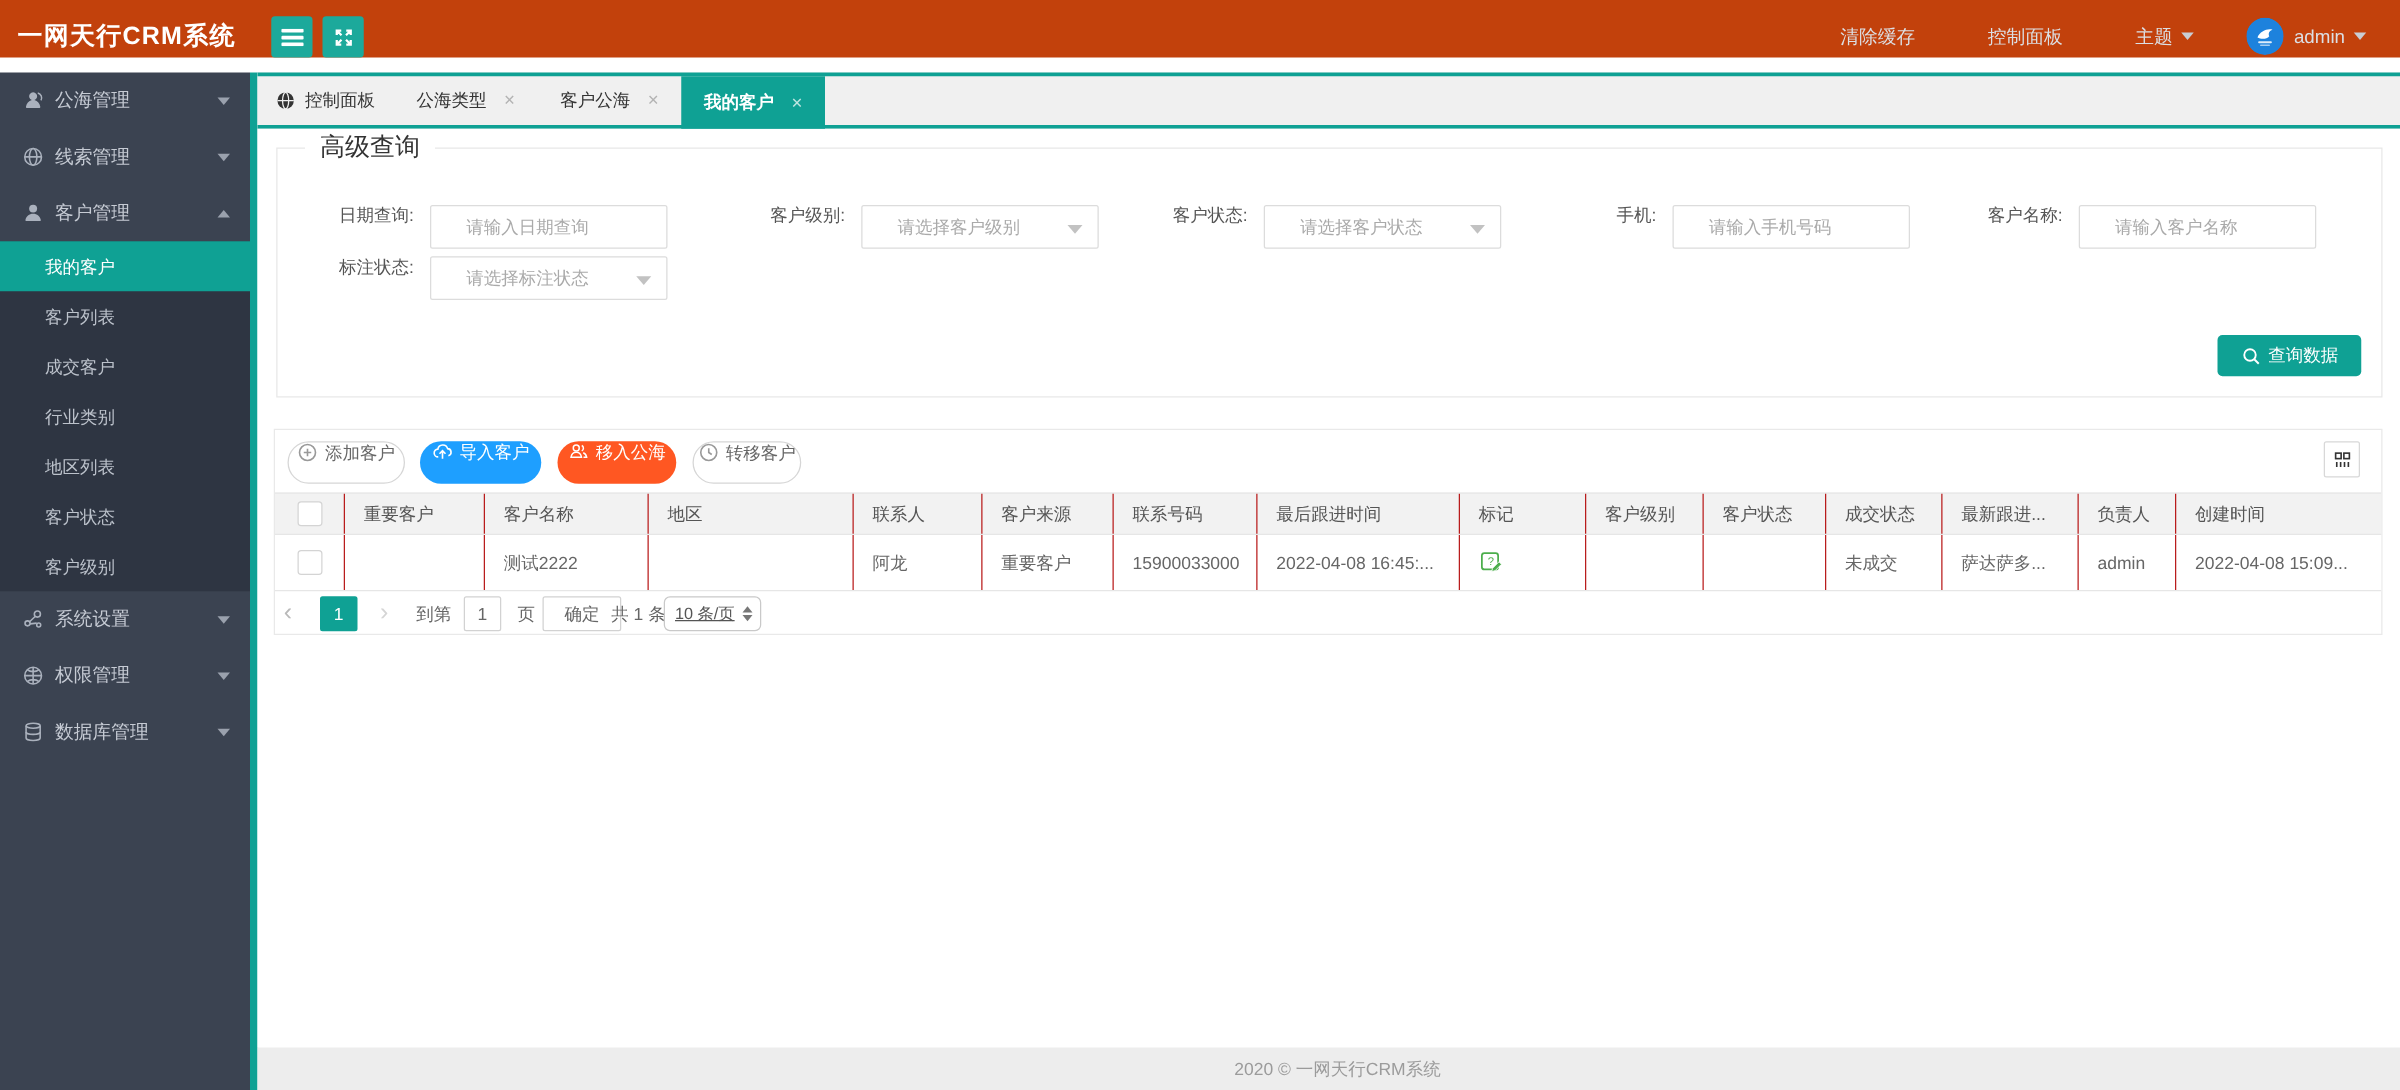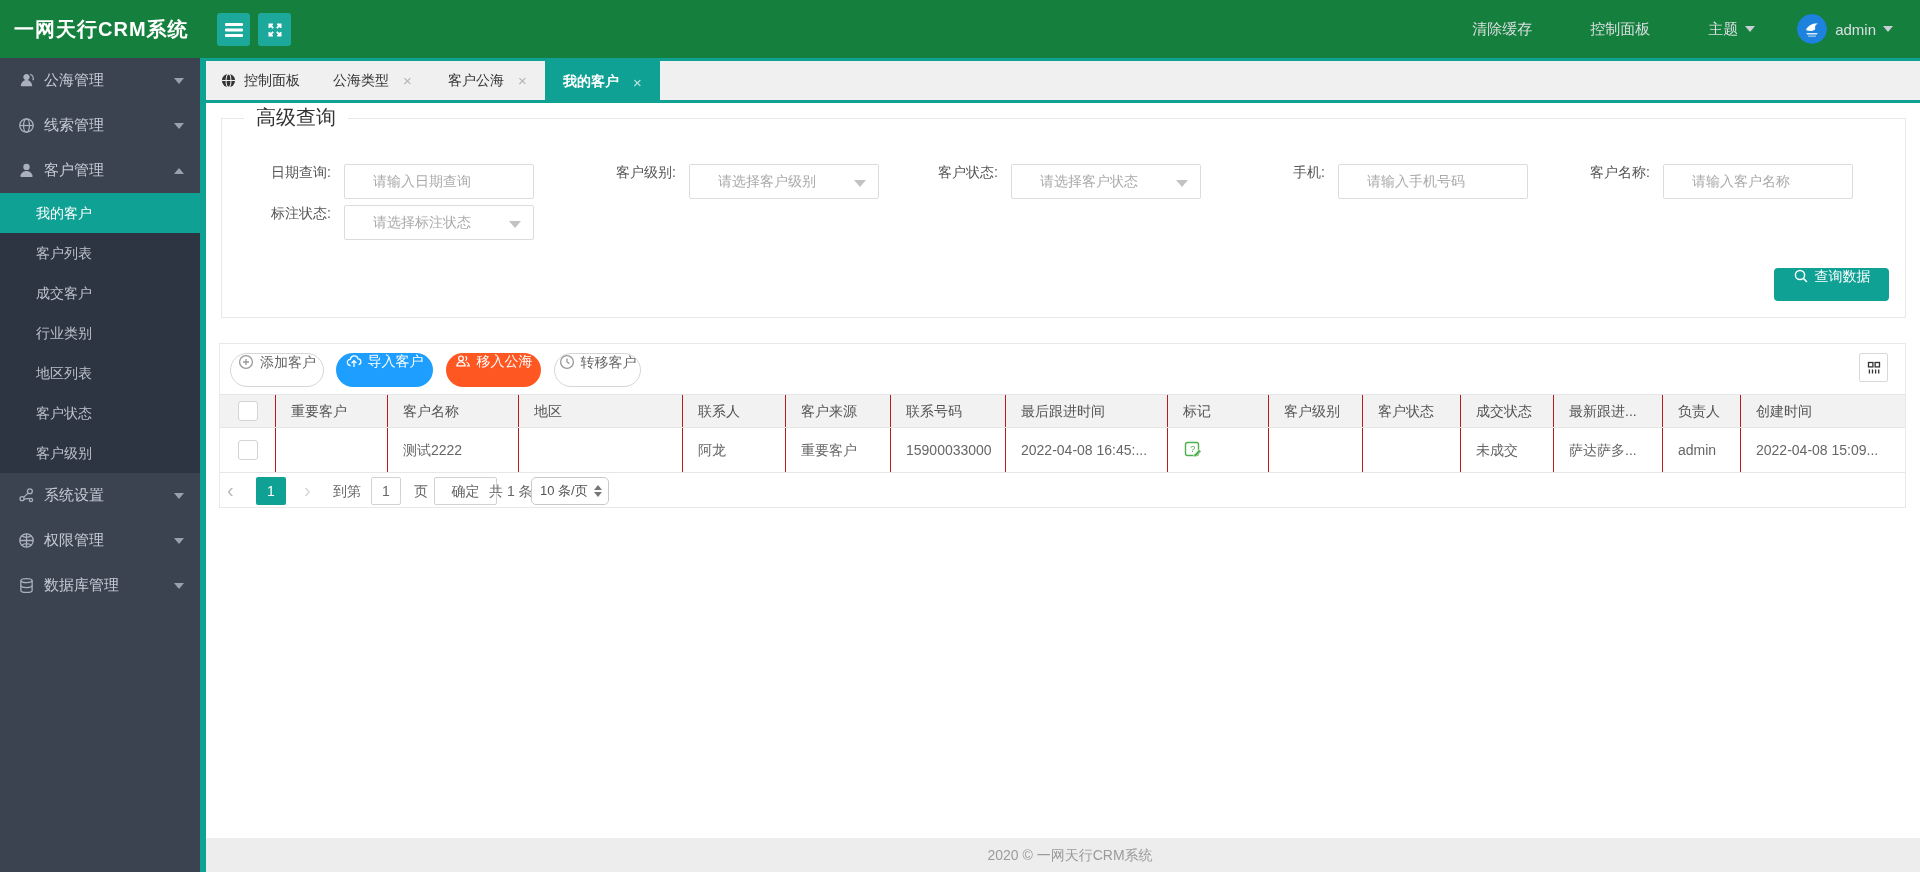--- a/index.html
+++ b/index.html
@@ -1,20 +1,20 @@
 <!DOCTYPE html>
 <html><head>
 <meta charset="utf-8">
 <style>
 * { margin:0; padding:0; box-sizing:border-box; }
 body { font-family:"Liberation Sans", sans-serif; }
 .page { position:relative; width:1920px; height:872px; background:#fff; overflow:hidden; font-family:"Liberation Sans", sans-serif; }
 
 
-.header { position:absolute; left:0; top:0; width:1920px; height:58px; background:#15803d; }
+.header { position:absolute; left:0; top:0; width:1920px; height:46px; background:#c2410c; }
 .logo { position:absolute; left:14px; top:0; height:58px; line-height:58px; color:#fff; font-size:20px; font-weight:bold; letter-spacing:1px; }
 .hbtn { position:absolute; top:13px; width:33px; height:33px; background:#1ca99b; border-radius:3px; display:flex; align-items:center; justify-content:center; }
 .hbtn.b1 { left:217px; } .hbtn.b2 { left:258px; }
 .hright { position:absolute; right:27px; top:0; height:58px; display:flex; align-items:center; color:#dcdfe4; font-size:15px; }
 .hlink { cursor:default; }
 .caret-down { display:inline-block; width:0; height:0; border-left:5px solid transparent; border-right:5px solid transparent; border-top:6px solid #c9cdd4; margin-left:7px; }
 .avatar { width:30px; height:30px; border-radius:50%; overflow:hidden; }
 
 
 .sidebar { position:absolute; left:0; top:58px; width:200px; height:814px; background:#3b4351; }
@@ -38,21 +38,21 @@
 
 .content { position:absolute; left:206px; top:103px; width:1714px; height:735px; background:#fff; }
 
 
 .qpanel { position:absolute; left:15px; top:15px; width:1685px; height:200px; border:1px solid #e8e8e8; }
 .legend { position:absolute; left:22px; top:-15px; background:#fff; padding:0 12px; font-size:20px; color:#333; }
 .fgroup { position:absolute; display:flex; align-items:flex-start; height:35px; }
 .flabel { width:120px; text-align:right; font-size:14px; color:#555; margin-right:13px; white-space:nowrap; }
 .fbox { position:relative; width:190px; height:35px; border:1px solid #dcdcdc; border-radius:2px; background:#fff; font-size:14px; color:#aaa; line-height:33px; padding-left:28px; white-space:nowrap; overflow:hidden; }
 .fbox .selcaret { position:absolute; right:12px; top:15px; width:0; height:0; border-left:6px solid transparent; border-right:6px solid transparent; border-top:7px solid #c2c2c2; }
-.qbtn { position:absolute; left:1552px; top:149px; width:115px; height:33px; background:#0fa194; border-radius:4px; color:#fff; font-size:14px; display:flex; align-items:flex-start; justify-content:center; gap:6px; }
+.qbtn { position:absolute; left:1552px; top:149px; width:115px; height:33px; background:#0fa194; border-radius:4px; color:#fff; font-size:14px; display:flex; align-items:center; justify-content:center; gap:6px; }
 .qbtn svg { width:16px; height:16px; }
 
 
 .card { position:absolute; left:13px; top:240px; width:1687px; height:165px; border:1px solid #e9e9e9; background:#fff; }
 .pill { position:absolute; top:9px; height:34px; border-radius:17px; display:flex; justify-content:center; gap:6px; font-size:14px; }
 .pill.ghost { background:#fff; border:1px solid #d6d6d6; color:#666; }
 .pill svg { width:16px; height:16px; }
 .pill.blue { background:#1e9fff; color:#fff; }
 .pill.red { background:#ff5722; color:#fff; }
 .gridbtn { position:absolute; left:1639px; top:9px; width:29px; height:29px; border:1px solid #d8d8d8; border-radius:2px; background:#fff; display:flex; align-items:center; justify-content:center; color:#333; }
@@ -70,21 +70,21 @@
 .markcell svg { width:21px; height:21px; }
 
 
 .pgn { position:absolute; left:0; top:129px; width:1685px; height:35px; }
 .pgn > * { position:absolute; top:4px; height:28px; }
 .parrow { font-size:20px; color:#b9b9b9; line-height:26px; }
 .pcur { left:36px; width:30px; background:#0fa194; color:#fff; border-radius:2px; text-align:center; line-height:28px; font-size:14px; }
 .ptext { color:#666; font-size:14px; line-height:28px; white-space:nowrap; }
 .pinput { left:151px; width:30px; border:1px solid #d2d2d2; border-radius:2px; text-align:center; line-height:26px; font-size:14px; color:#666; background:#fff; }
 .pok { left:214px; width:63px; border:1px solid #d2d2d2; border-radius:2px; text-align:center; line-height:26px; font-size:14px; color:#666; background:#fff; }
-.psel { left:311px; width:78px; border:1px solid #c9c9c9; border-radius:5px; background:#fff; display:flex; align-items:center; padding:0 6px 0 8px; font-size:13px; color:#555; white-space:nowrap; }
+.psel { left:311px; width:78px; border:1px solid #c9c9c9; border-radius:5px; background:#fff; display:flex; align-items:center; padding:0 6px 0 8px; font-size:13px; color:#555; white-space:nowrap;text-decoration:underline; }
 .psel .updown { margin-left:auto; display:flex; flex-direction:column; gap:2px; flex:none; }
 .psel .updown i { display:block; width:0; height:0; border-left:4px solid transparent; border-right:4px solid transparent; }
 .psel .updown i.u { border-bottom:5px solid #777; }
 .psel .updown i.d { border-top:5px solid #777; }
 
 
 .footer { position:absolute; left:206px; top:838px; width:1714px; height:34px; background:#ededed; text-align:center; line-height:34px; color:#9b9b9b; font-size:14px;padding-left:14px; }
 </style>
 </head>
 <body>

